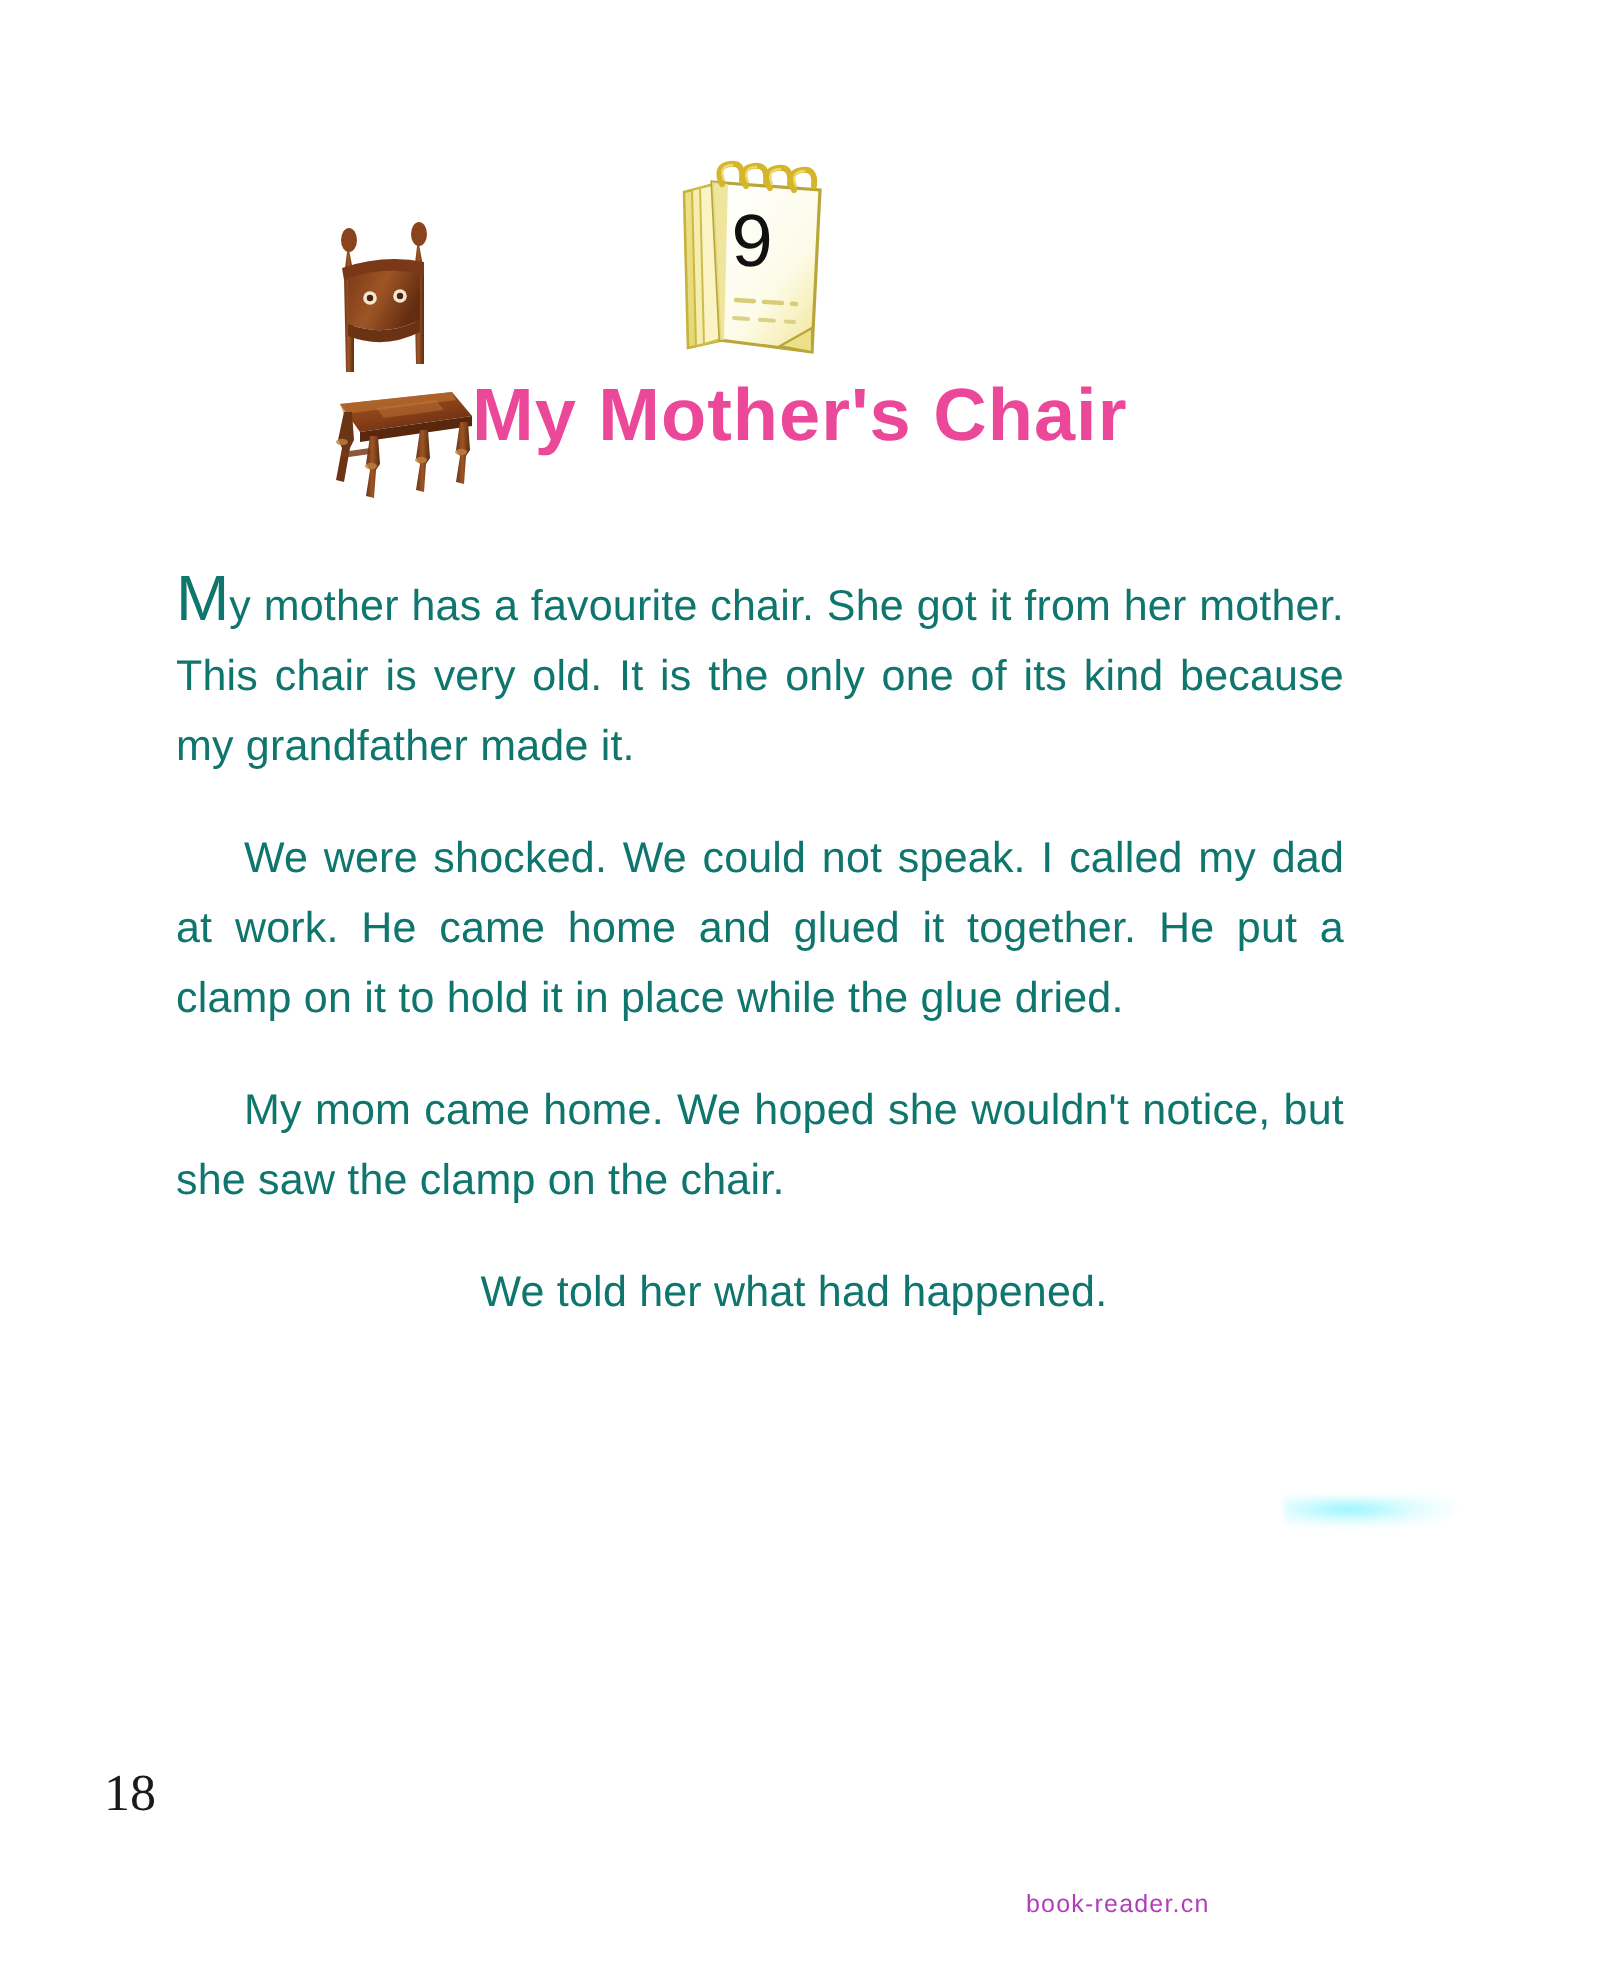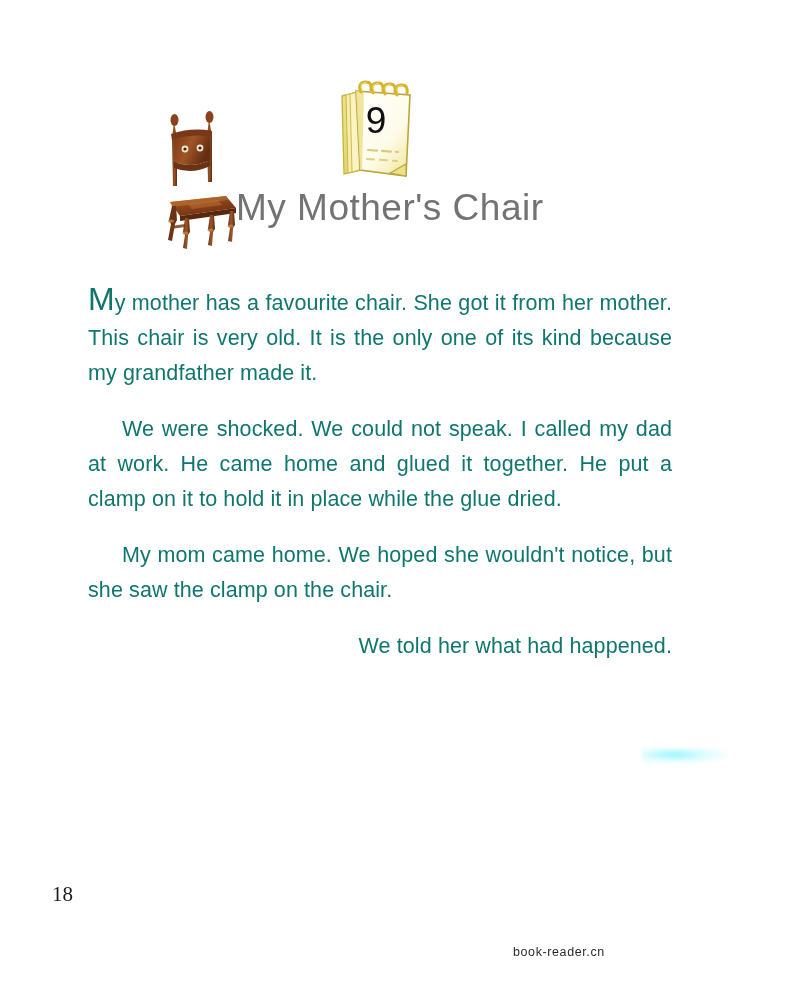--- a/index.html
+++ b/index.html
@@ -59,24 +59,24 @@
     line-height: 1;
     pointer-events: none;
   }
 
   
   #chapter-title {
     position: absolute;
     left: 236px;
     top: 189px;
     font-family: "Liberation Sans", sans-serif;
-    font-weight: 400;
+    font-weight: 700;
     font-size: 37px;
     letter-spacing: 0.5px;
-    color: #737373;
+    color: #ec4899;
     white-space: nowrap;
     line-height: 1;
   }
 
   
   #story-body {
     position: absolute;
     left: 88px;
     top: 286px;
     width: 584px;
@@ -86,48 +86,48 @@
     font-family: "Liberation Sans", sans-serif;
     font-size: 21.5px;
     line-height: 35px;
     color: #0f766e;
     text-align: justify;
     text-justify: inter-word;
     letter-spacing: 0.1px;
   }
   .para:last-child { margin-bottom: 0; }
   .para.indent { text-indent: 34px; }
-  .para.nojustify { text-align: right; }
+  .para.nojustify { text-align: center; }
   .dropcap {
     font-size: 32px;
     line-height: 0;
     vertical-align: baseline;
     letter-spacing: 0px;
   }
 
   
   #page-number {
     position: absolute;
     left: 52px;
     top: 884px;
     font-family: "Liberation Serif", serif;
-    font-size: 21px;
+    font-size: 26px;
     color: #1a1a1a;
     line-height: 1;
   }
 
   
   #watermark {
     position: absolute;
     left: 513px;
     top: 946px;
     font-family: "Liberation Sans", sans-serif;
     font-size: 12.5px;
     letter-spacing: 0.6px;
-    color: #000000;
+    color: #a21caf;
     line-height: 1;
     opacity: 0.85;
   }
 
   
   #scan-artifact {
     position: absolute;
     left: 642px;
     top: 748px;
     width: 86px;

